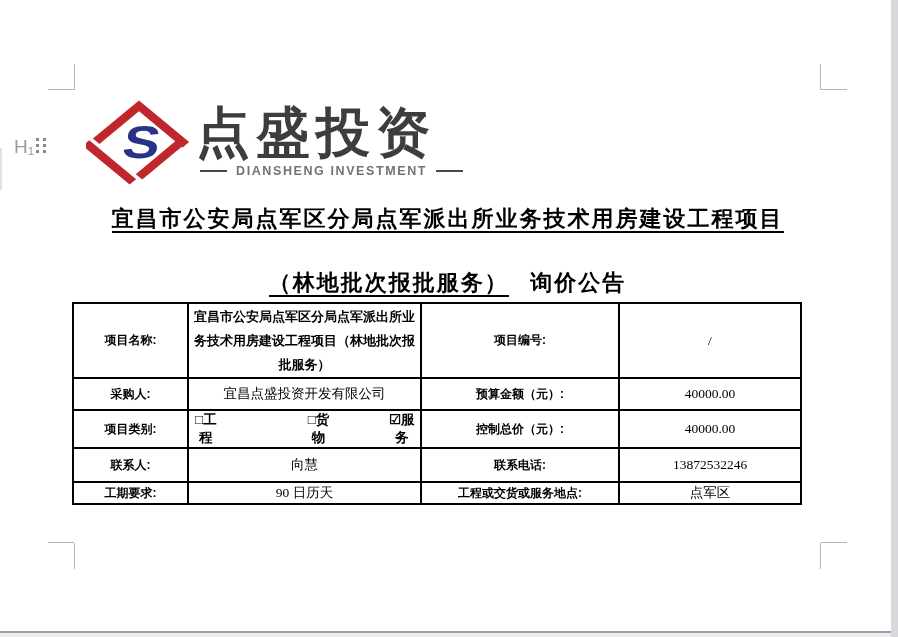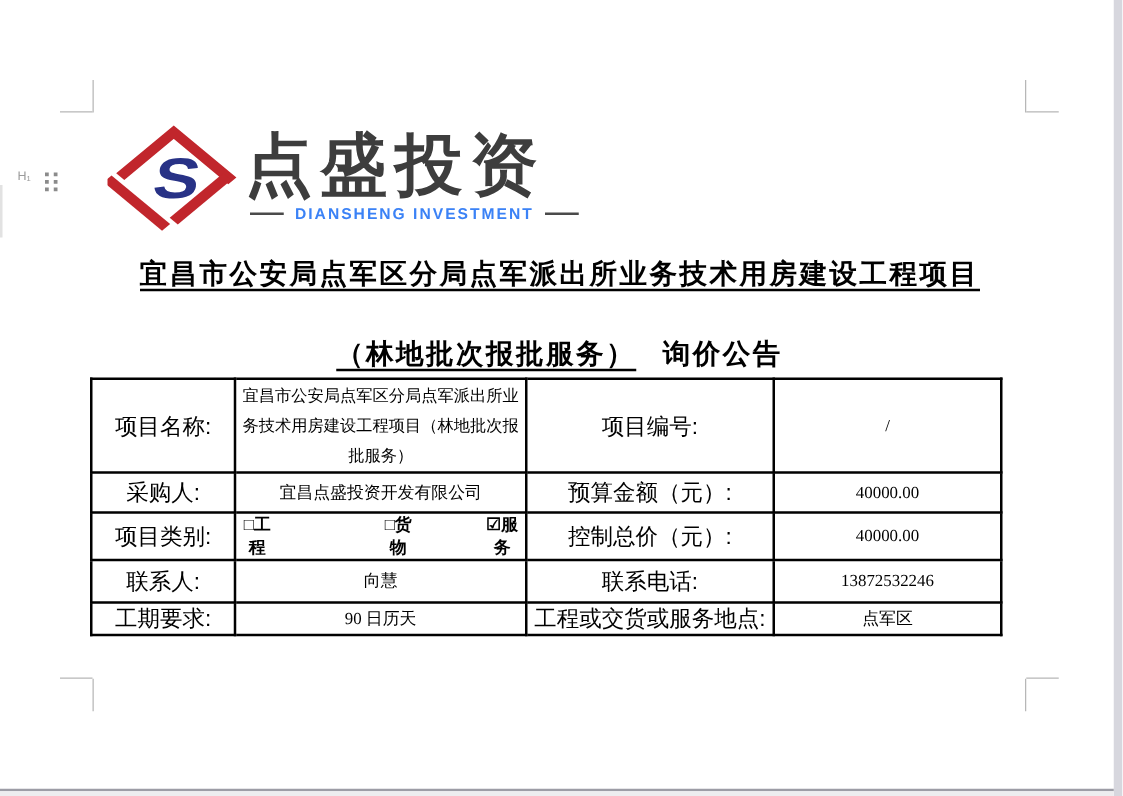--- a/index.html
+++ b/index.html
@@ -7,56 +7,56 @@
     width:898px;height:637px;position:relative;background:#ffffff;
     overflow:hidden;font-family:"Liberation Sans",sans-serif;color:#000;
   }
   
   .crop{position:absolute;background:#b7b7b7;}
   .scroll-strip{position:absolute;left:891px;top:0;width:7px;height:637px;background:#d7d7de;}
   .bottom-edge{position:absolute;left:0;top:631px;width:891px;height:2px;background:#9d9da6;}
   .bottom-under{position:absolute;left:0;top:633px;width:891px;height:4px;background:#ededef;}
   .left-indicator{position:absolute;left:0;top:148px;width:2px;height:42px;background:#e2e2e2;}
   
-  .h1-marker{position:absolute;left:14px;top:136px;font-size:10px;color:#9b9b9b;
+  .h1-marker{position:absolute;left:14px;top:136px;font-size:19px;color:#9b9b9b;
     font-family:"Liberation Sans",sans-serif;}
   .drag-handle{position:absolute;left:36px;top:138px;display:grid;
     grid-template-columns:3px 3px;grid-auto-rows:3px;column-gap:4px;row-gap:3px;}
   .drag-handle i{background:#8b8b8b;width:3px;height:3px;display:block;}
   
   .logo-mark{position:absolute;left:86px;top:99px;width:106px;height:88px;}
   .stroke-red{stroke:var(--logo-red,#c1262c);fill:none;stroke-width:9;}
   .fill-blue{fill:var(--logo-blue,#283286);}
   .logo-cn{position:absolute;left:196px;top:102px;font-size:54px;font-weight:bold;
     color:var(--logo-text,#3d3d3d);letter-spacing:6px;line-height:60px;white-space:nowrap;text-align:center;}
   .logo-en{position:absolute;left:200px;top:164px;display:flex;align-items:center;gap:9px;
-    color:#3b82f6;}
+    color:#737373;}
   .logo-en .dash{width:27px;height:2.5px;background:#4a4a4a;}
   .logo-en .en-text{font-size:12.5px;font-weight:bold;letter-spacing:1.6px;white-space:nowrap;}
   
   .doc-title{position:absolute;left:75px;width:745px;text-align:center;
     font-family:"Liberation Serif",serif;font-weight:bold;font-size:22px;
     letter-spacing:2px;white-space:nowrap;}
   .title-1{top:204px;}
   .title-2{top:268px;}
   .u{border-bottom:2px solid #000;padding-bottom:0;}
   .title-2 .plain{margin-left:14px;}
   
   table.info{position:absolute;left:72px;top:302px;width:728px;
     border-collapse:collapse;table-layout:fixed;}
   table.info td{border:2px solid #000;text-align:center;vertical-align:middle;
     padding:0 4px;overflow:hidden;}
   table.info tr:nth-child(1){height:75px;}
   table.info tr:nth-child(2){height:32px;}
   table.info tr:nth-child(3){height:34px;}
   table.info tr:nth-child(4){height:34px;}
   table.info tr:nth-child(5){height:22px;}
-  td.lbl{font-weight:normal;font-size:18px;font-family:"Liberation Sans",sans-serif;}
+  td.lbl{font-weight:bold;font-size:12px;font-family:"Liberation Sans",sans-serif;}
   td.val{font-size:13.5px;font-family:"Liberation Serif",serif;}
-  td.val-name{font-weight:normal;font-size:13px;font-family:"Liberation Sans",sans-serif;
+  td.val-name{font-weight:bold;font-size:13px;font-family:"Liberation Sans",sans-serif;
     line-height:24px;word-break:break-all;padding:0 5px;}
   td.val-opts{font-weight:bold;font-size:13.5px;font-family:"Liberation Sans",sans-serif;}
   .opts{display:flex;justify-content:flex-start;align-items:center;gap:44px;}
   .opts span:nth-child(2){margin-left:43px;}
   .opts span:nth-child(3){margin-left:12px;}
 </style>
 </head>
 <body>
 
 <div class="crop" style="left:74px;top:64px;width:1px;height:26px;"></div>

